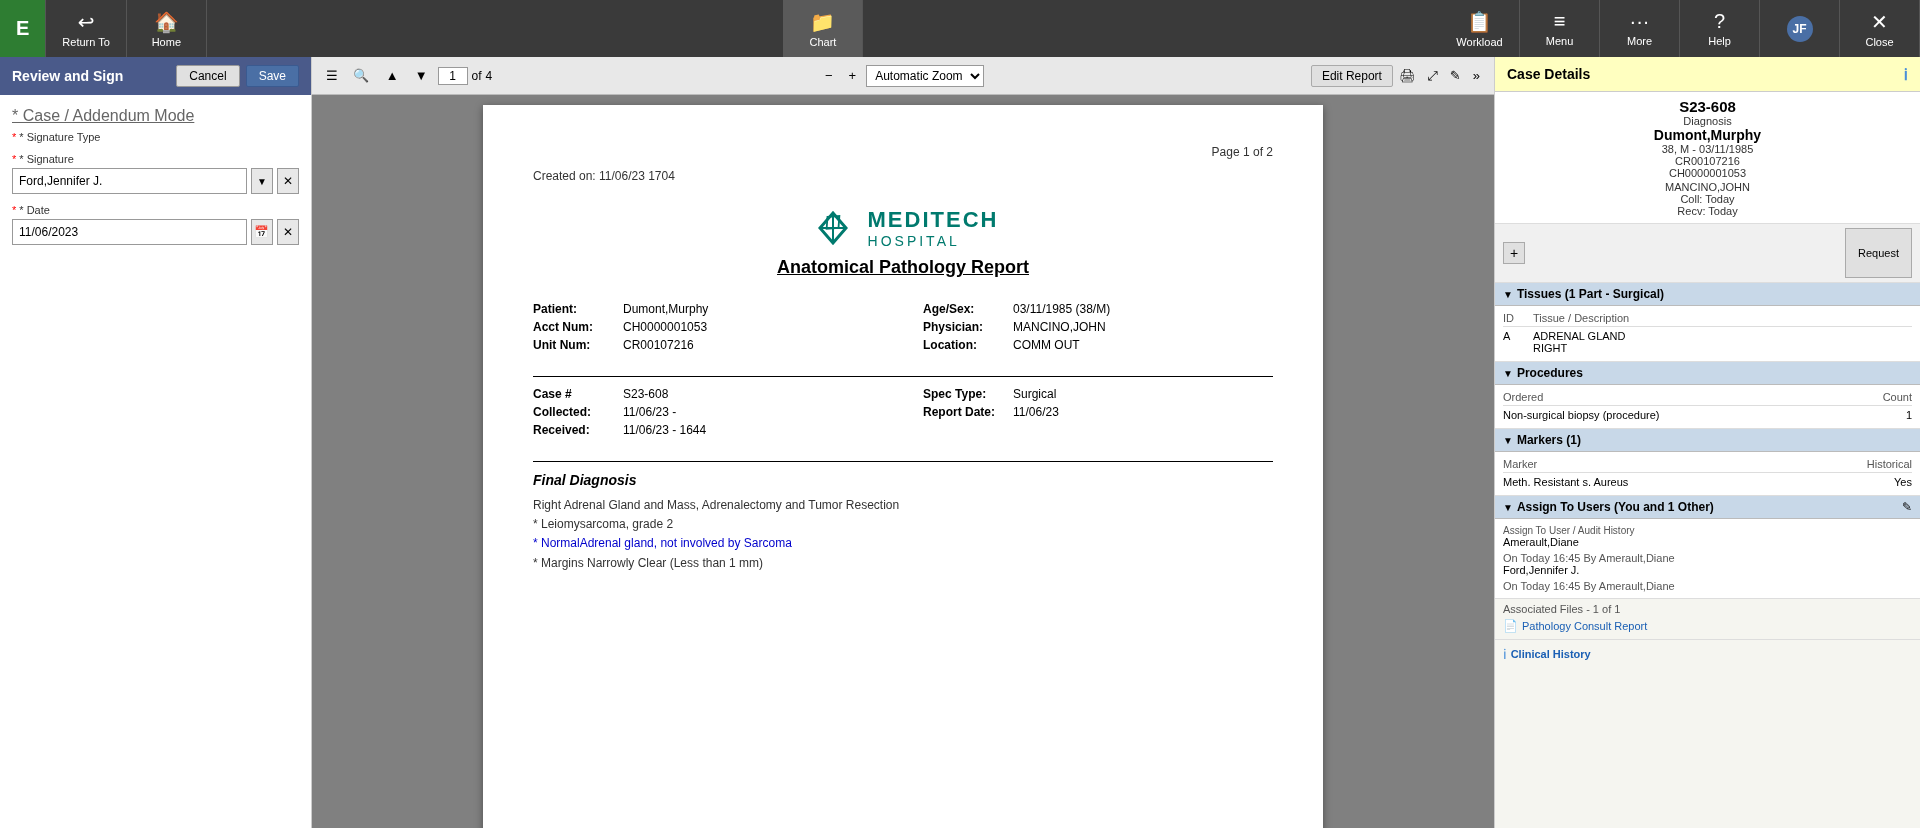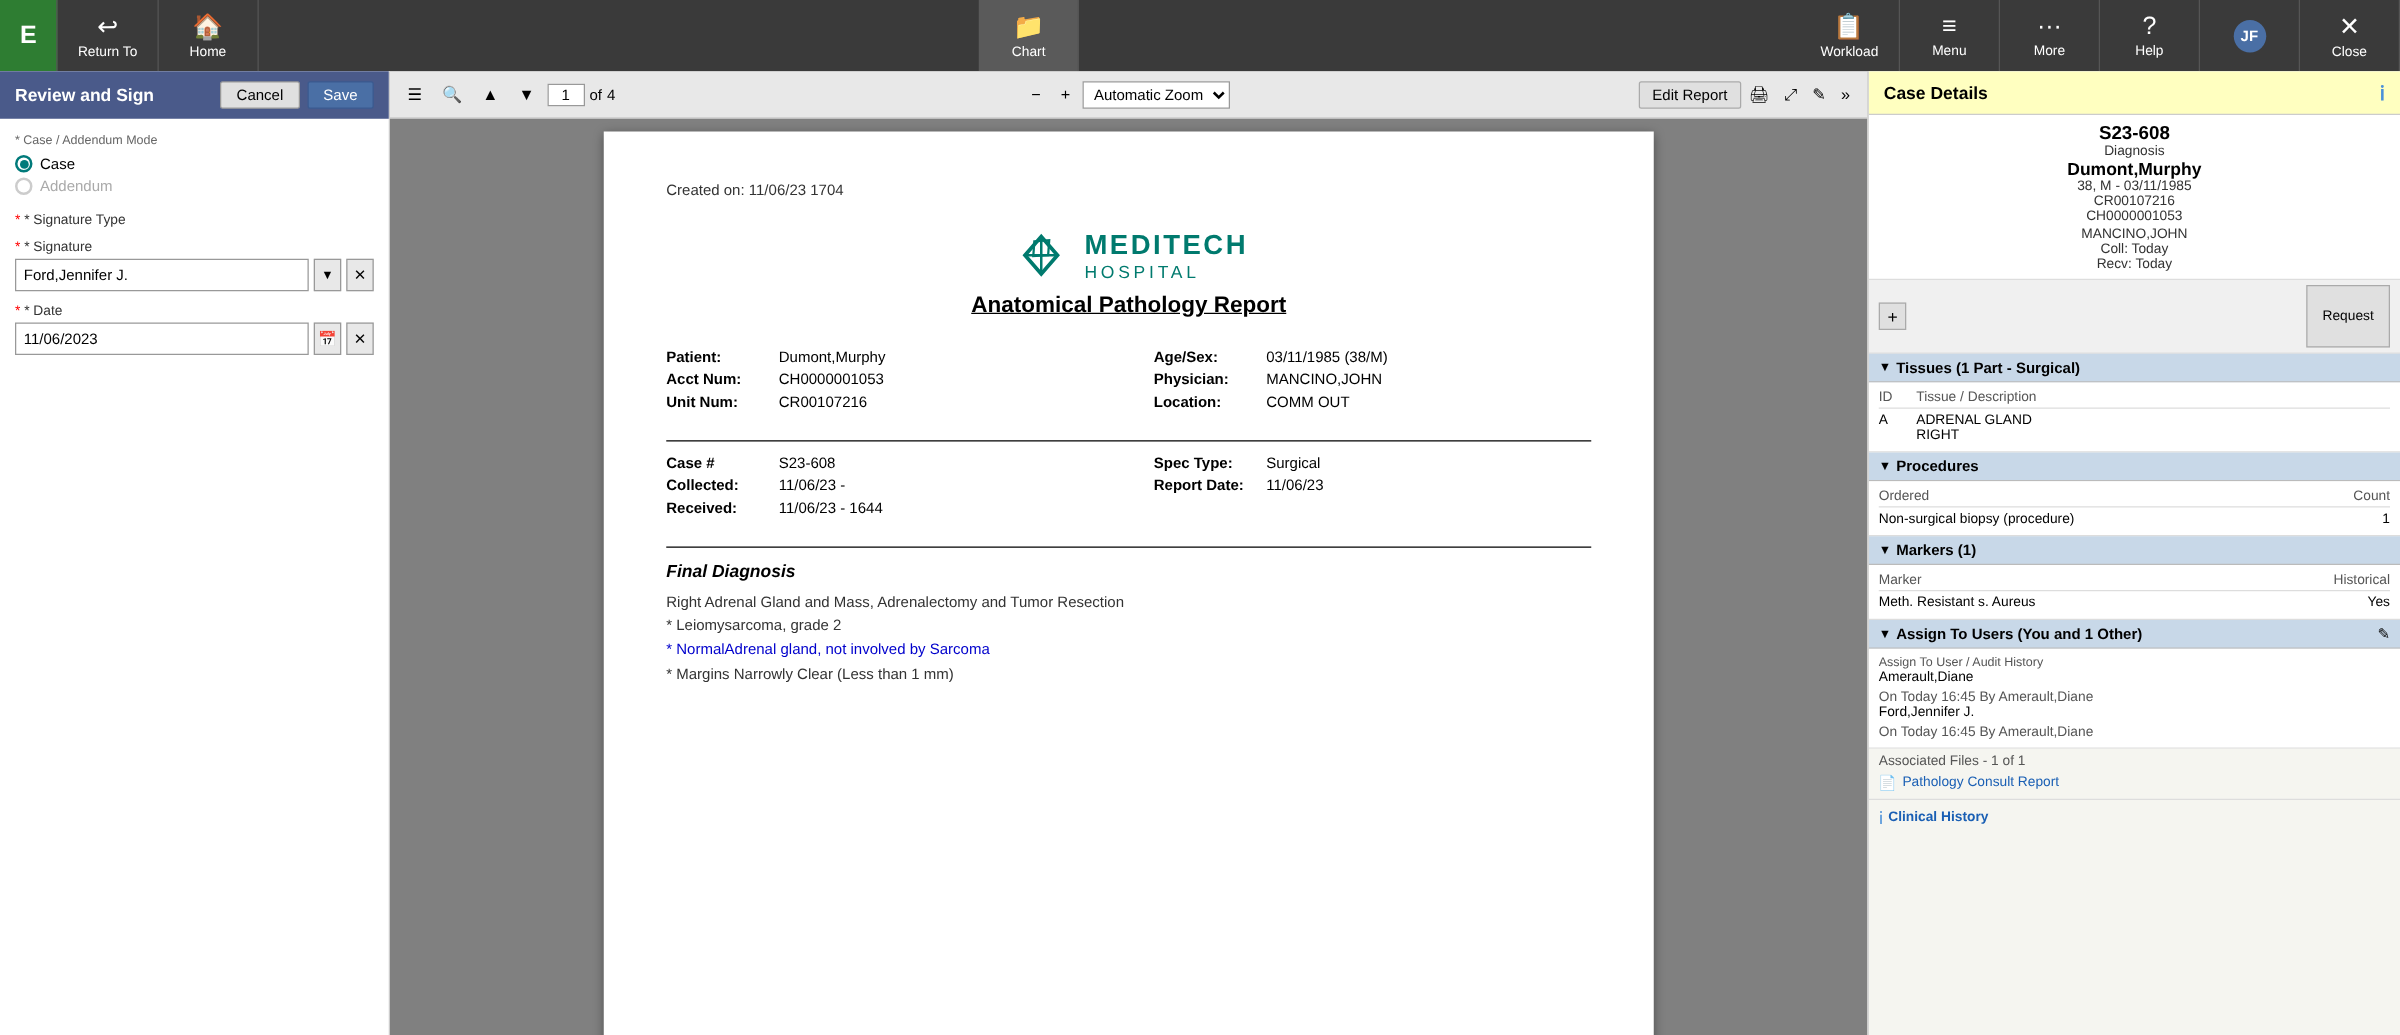--- a/index.html
+++ b/index.html
@@ -39,21 +39,21 @@
     .header-buttons { display: flex; gap: 6px; }
     .btn-cancel {
       background: #e0e0e0; border: 1px solid #999; padding: 3px 12px; cursor: pointer;
       border-radius: 2px; font-size: 12px;
     }
     .btn-save {
       background: #4a6fa5; color: #fff; border: 1px solid #3a5a90; padding: 3px 12px;
       cursor: pointer; border-radius: 2px; font-size: 12px;
     }
     #left-form { padding: 12px; flex: 1; }
-    .form-section-label { color: #666; font-size: 10px; margin-bottom: 6px; }
+    .form-section-label { color: #666; font-size: 16px; margin-bottom: 6px; text-decoration: underline; }
     .radio-group { display: flex; flex-direction: column; gap: 4px; margin-bottom: 14px; }
     .radio-item { display: flex; align-items: center; gap: 6px; font-size: 12px; cursor: pointer; }
     .radio-circle {
       width: 14px; height: 14px; border-radius: 50%; border: 2px solid #999;
       display: flex; align-items: center; justify-content: center;
     }
     .radio-circle.selected { border-color: #007a7a; }
     .radio-circle.selected::after {
       content: ''; width: 7px; height: 7px; border-radius: 50%; background: #007a7a;
     }
@@ -227,30 +227,20 @@
       <span>Review and Sign</span>
       <div class="header-buttons">
         <button class="btn-cancel">Cancel</button>
         <button class="btn-save">Save</button>
       </div>
     </div>
     <div id="left-form">
       <div class="form-section-label">
         <span>* Case / Addendum Mode</span>
       </div>
-      <div class="radio-group">
-        <label class="radio-item">
-          <div class="radio-circle selected"></div>
-          <span>Case</span>
-        </label>
-        <label class="radio-item">
-          <div class="radio-circle disabled"></div>
-          <span class="radio-label disabled">Addendum</span>
-        </label>
-      </div>
 
       <div class="sig-type-label">
         <span class="req">* </span><span style="font-size:11px; color:#333">* Signature Type</span>
       </div>
 
       <div class="form-field-label">
         <span class="req">* </span><span>* Signature</span>
       </div>
       <div class="input-row">
         <input type="text" class="text-input" value="Ford,Jennifer J." style="">
@@ -298,20 +288,21 @@
       <div class="pdf-toolbar-right">
         <button class="btn-edit-report">Edit Report</button>
         <button class="pdf-btn">🖨</button>
         <button class="pdf-btn">⤢</button>
         <button class="pdf-btn">✎</button>
         <button class="pdf-btn">»</button>
       </div>
     </div>
     <div id="pdf-content">
       <div id="pdf-page">
+        <div class="pdf-page-num">Page 1 of 2</div>
         <div class="pdf-created">Created on: 11/06/23 1704</div>
 
         <div class="logo-container">
           <svg class="logo-diamonds" viewBox="0 0 50 50">
             <polygon points="12,25 25,10 38,25 25,40" fill="none" stroke="#007a6e" stroke-width="3"></polygon>
             <polygon points="12,25 25,10 38,25 25,40" fill="none" stroke="#007a6e" stroke-width="3" transform="rotate(45,25,25) scale(0.6) translate(10,10)"></polygon>
             <line x1="12" y1="25" x2="38" y2="25" stroke="#007a6e" stroke-width="2"></line>
             <line x1="25" y1="10" x2="25" y2="40" stroke="#007a6e" stroke-width="2"></line>
           </svg>
           <div class="logo-text-block">

